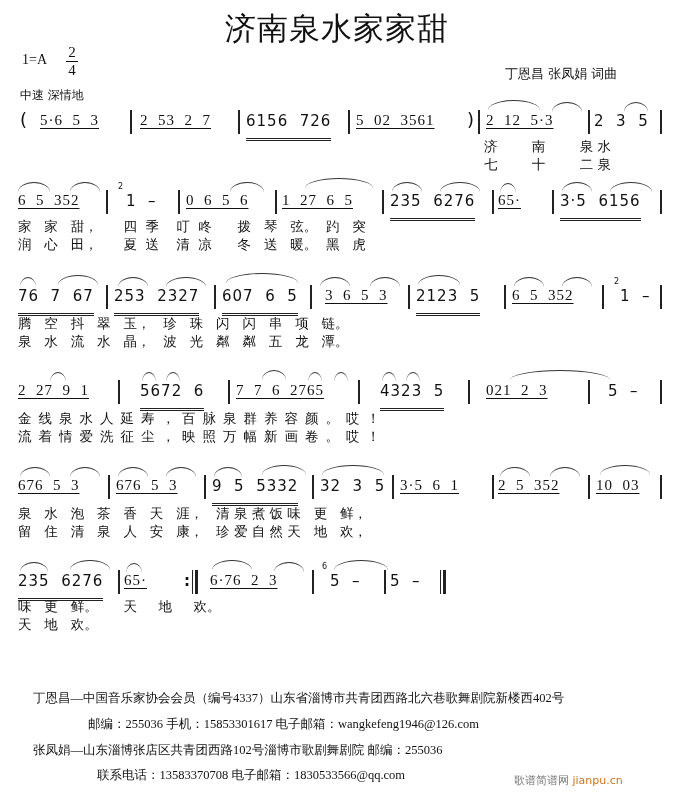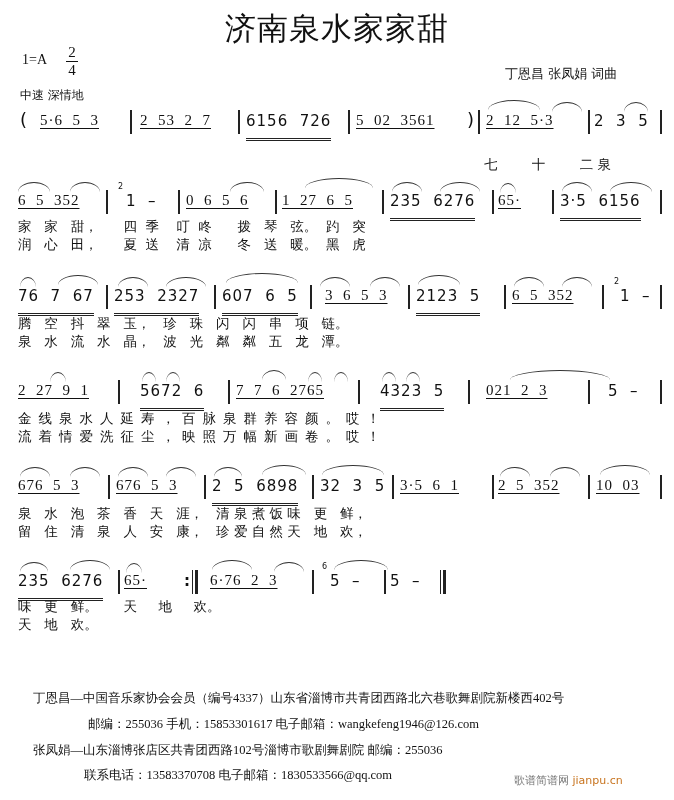--- a/index.html
+++ b/index.html
@@ -54,20 +54,21 @@
   <span class="seg u1" style="left:356px">5  02  3561</span>
   <span class="paren" style="left:467px">)</span>
   <div class="barline" style="left:478px"></div>
   <div class="slur" style="left:488px;top:2px;width:52px"></div>
   <div class="slur" style="left:552px;top:4px;width:30px"></div>
   <span class="seg u1" style="left:486px">2  12  5·3</span>
   <div class="barline" style="left:588px"></div>
   <div class="slur" style="left:624px;top:4px;width:24px"></div>
   <span class="seg" style="left:594px">2  3  5</span>
   <div class="barline" style="left:660px"></div>
+  <div class="lyric" style="left:484px;top:40px">济        南        泉 水</div>
   <div class="lyric" style="left:484px;top:58px">七        十        二 泉</div>
 </div>
 
 <div class="system" style="top:178px">
   <div class="slur" style="left:18px;top:4px;width:32px"></div>
   <div class="slur" style="left:70px;top:4px;width:30px"></div>
   <span class="seg u1" style="left:18px">6  5  352</span>
   <div class="barline" style="left:106px"></div>
   <span class="grace" style="left:118px;top:4px">2</span>
   <span class="seg" style="left:126px">1  –</span>
@@ -153,21 +154,21 @@
   <div class="slur" style="left:20px;top:4px;width:30px"></div>
   <div class="slur" style="left:70px;top:4px;width:30px"></div>
   <span class="seg u1" style="left:18px">676  5  3</span>
   <div class="barline" style="left:108px"></div>
   <div class="slur" style="left:118px;top:4px;width:30px"></div>
   <div class="slur" style="left:166px;top:4px;width:30px"></div>
   <span class="seg u1" style="left:116px">676  5  3</span>
   <div class="barline" style="left:204px"></div>
   <div class="slur" style="left:214px;top:4px;width:28px"></div>
   <div class="slur" style="left:262px;top:2px;width:44px"></div>
-  <span class="seg u2" style="left:212px">2  5  6898</span>
+  <span class="seg u2" style="left:212px">9  5  5332</span>
   <div class="barline" style="left:312px"></div>
   <div class="slur" style="left:322px;top:2px;width:62px"></div>
   <span class="seg" style="left:320px">32  3  5</span>
   <div class="barline" style="left:392px"></div>
   <span class="seg u1" style="left:400px">3·5  6  1</span>
   <div class="barline" style="left:492px"></div>
   <div class="slur" style="left:500px;top:4px;width:30px"></div>
   <div class="slur" style="left:550px;top:4px;width:30px"></div>
   <span class="seg u1" style="left:498px">2  5  352</span>
   <div class="barline" style="left:588px"></div>
@@ -197,18 +198,18 @@
   <div class="barline" style="left:384px"></div>
   <span class="seg" style="left:390px">5  –</span>
   <div class="barline double" style="left:440px"></div>
   <div class="lyric" style="left:18px;top:40px">味   更   鲜。      天     地     欢。</div>
   <div class="lyric" style="left:18px;top:58px">天   地   欢。</div>
 </div>
 
 <div class="footer" style="top:690px">丁恩昌—中国音乐家协会会员（编号4337）山东省淄博市共青团西路北六巷歌舞剧院新楼西402号</div>
 <div class="footer" style="top:716px;left:88px">邮编：255036 手机：15853301617 电子邮箱：wangkefeng1946@126.com</div>
 <div class="footer" style="top:742px">张凤娟—山东淄博张店区共青团西路102号淄博市歌剧舞剧院 邮编：255036</div>
-<div class="footer" style="top:767px;left:84px">联系电话：13583370708 电子邮箱：1830533566@qq.com</div>
+<div class="footer" style="top:767px;left:97px">联系电话：13583370708 电子邮箱：1830533566@qq.com</div>
 
 <div class="watermark">
   <span>歌谱简谱网</span>
   <span class="en">jianpu.cn</span>
 </div>
 
 </body></html>

